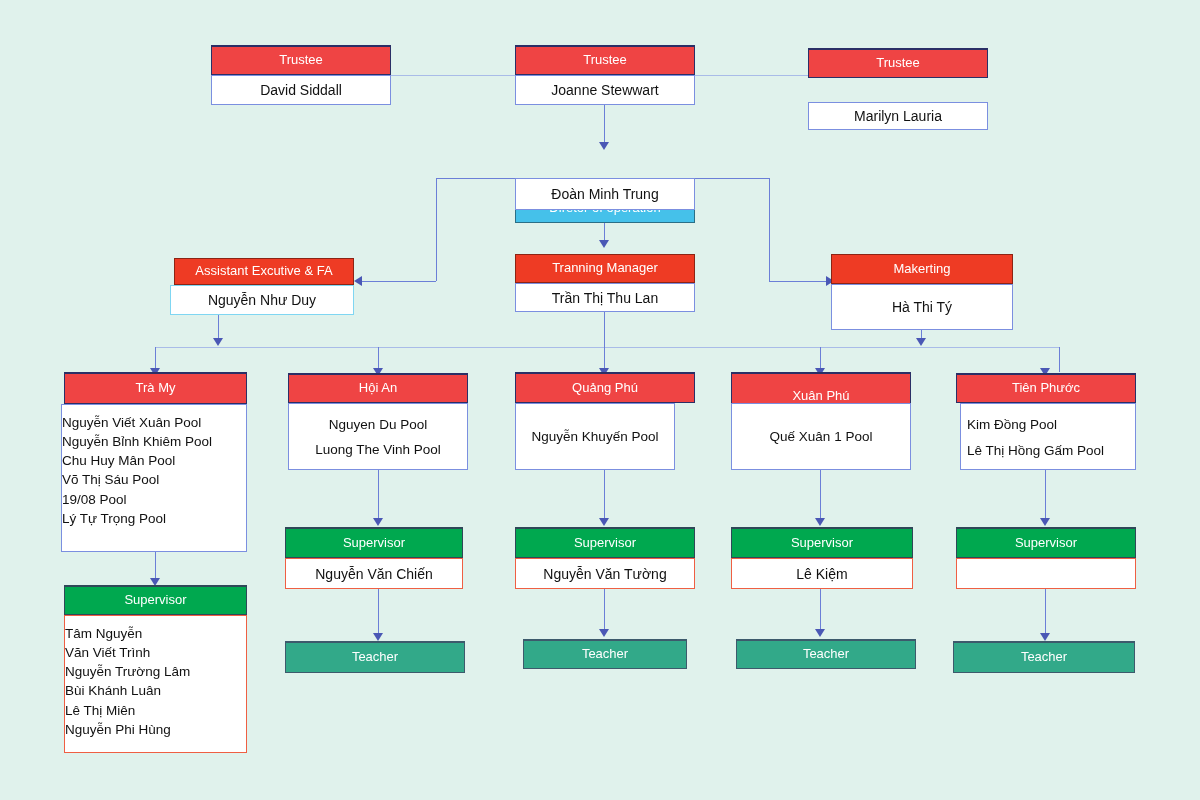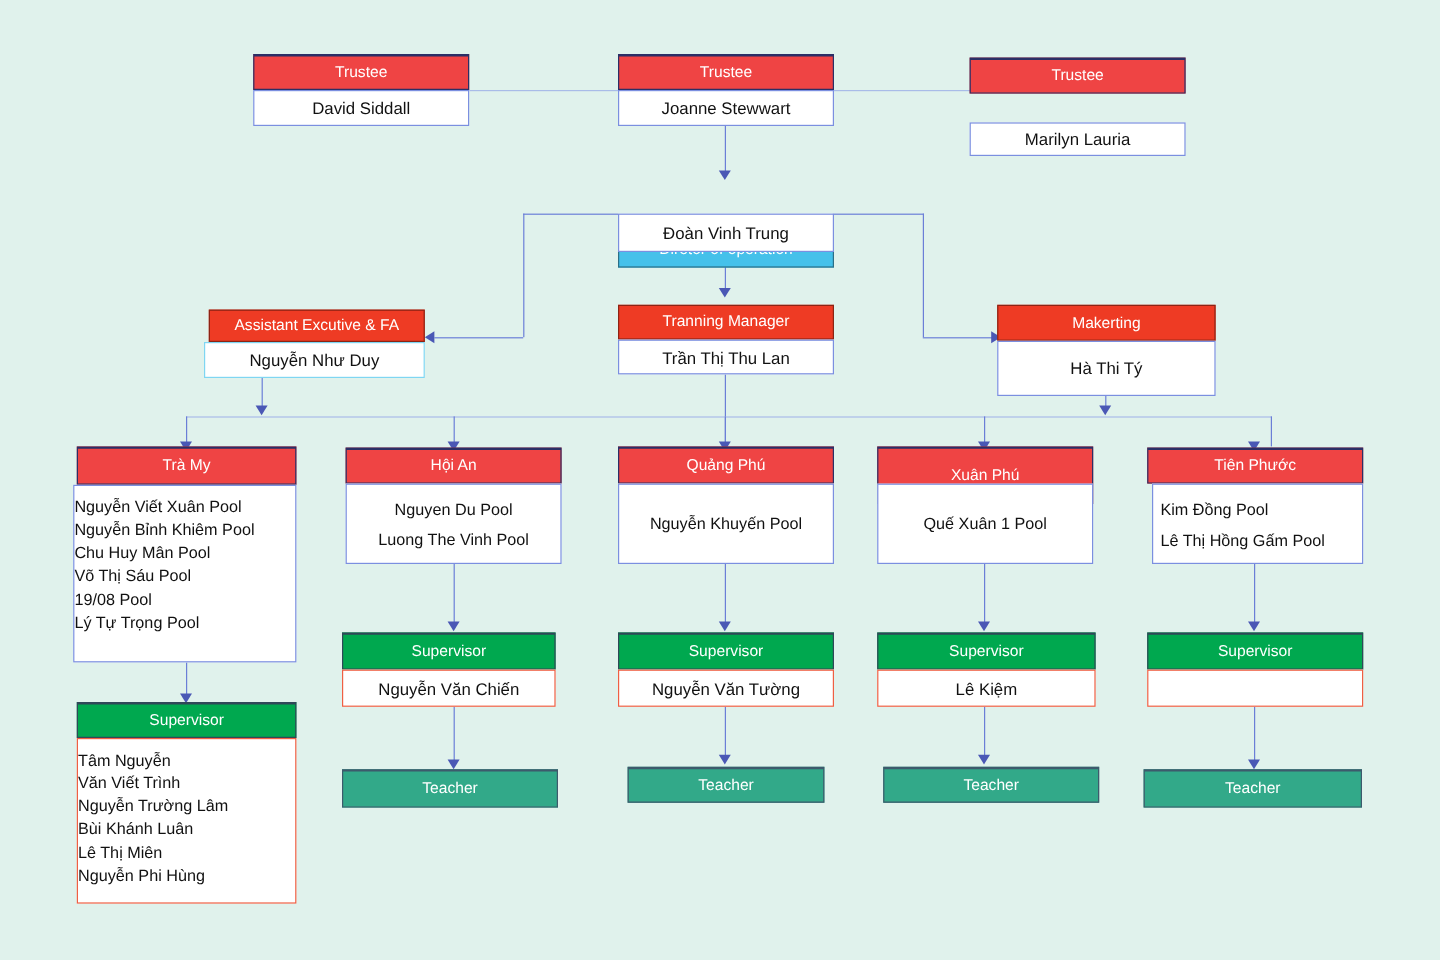--- a/index.html
+++ b/index.html
@@ -188,21 +188,21 @@
     <div class="body b-blue" style="left:515px; top:75px; width:180px; height:30px;">Joanne Stewwart</div>
   </div>
 
   <div class="node">
     <div class="hdr h-blue" style="left:808px; top:48px; width:180px; height:30px;">Trustee</div>
     <div class="body b-blue" style="left:808px; top:78px; width:180px; height:28px;margin-top:24px;">Marilyn Lauria</div>
   </div>
 
   <div class="node">
     <div class="hdr h-cyan" style="left:515px; top:148px; width:180px; height:30px;">Diretor of operation</div>
-    <div class="body b-blue" style="left:515px; top:178px; width:180px; height:32px;">Đoàn Vinh Trung</div>
+    <div class="body b-blue" style="left:515px; top:178px; width:180px; height:32px;">Đoàn Minh Trung</div>
   </div>
 
   <div class="node">
     <div class="hdr h-red" style="left:174px; top:258px; width:180px; height:27px;">Assistant Excutive &amp; FA</div>
     <div class="body b-cyan" style="left:170px; top:285px; width:184px; height:30px;">Nguyễn Như Duy</div>
   </div>
 
   <div class="node">
     <div class="hdr h-red" style="left:515px; top:254px; width:180px; height:29px;">Tranning Manager</div>
     <div class="body b-blue" style="left:515px; top:283px; width:180px; height:29px;">Trần Thị Thu Lan</div>
@@ -231,21 +231,21 @@
     <div class="hdr h-blue" style="left:288px; top:373px; width:180px; height:30px;">Hội An</div>
     <div class="body b-blue spaced" style="left:288px; top:403px; width:180px; height:67px; font-size:13.5px;">
       <div>Nguyen Du Pool</div>
       <div style="height:10px;"></div>
       <div>Luong The Vinh Pool</div>
     </div>
   </div>
 
   <div class="node">
     <div class="hdr h-blue" style="left:515px; top:372px; width:180px; height:31px;">Quảng Phú</div>
-    <div class="body b-blue" style="left:515px; top:403px; width:180px; height:67px; font-size:13.5px;">Nguyễn Khuyến Pool</div>
+    <div class="body b-blue" style="left:515px; top:403px; width:160px; height:67px; font-size:13.5px;">Nguyễn Khuyến Pool</div>
   </div>
 
   <div class="node">
     <div class="hdr h-blue" style="left:731px; top:372px; width:180px; height:48px;">Xuân Phú</div>
     <div class="body b-blue" style="left:731px; top:403px; width:180px; height:67px; font-size:13.5px;">Quế Xuân 1 Pool</div>
   </div>
 
   <div class="node">
     <div class="hdr h-blue" style="left:956px; top:373px; width:180px; height:30px;">Tiên Phước</div>
     <div class="body b-blue list" style="left:960px; top:403px; width:176px; height:67px; padding:8px 0 0 6px; line-height:1.9;">

